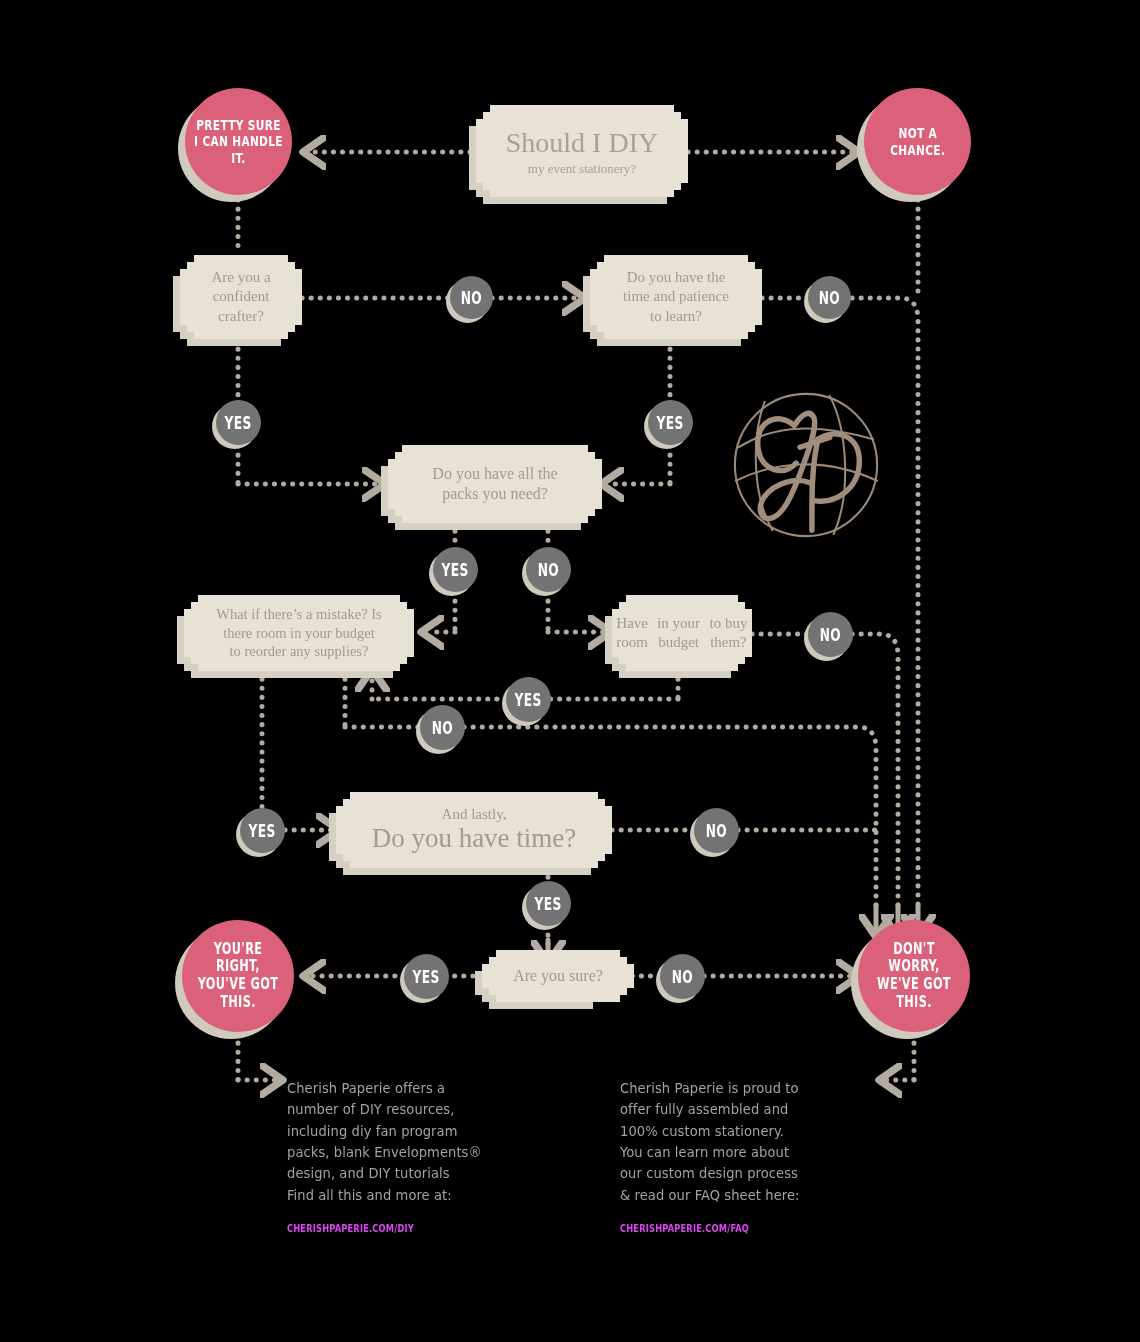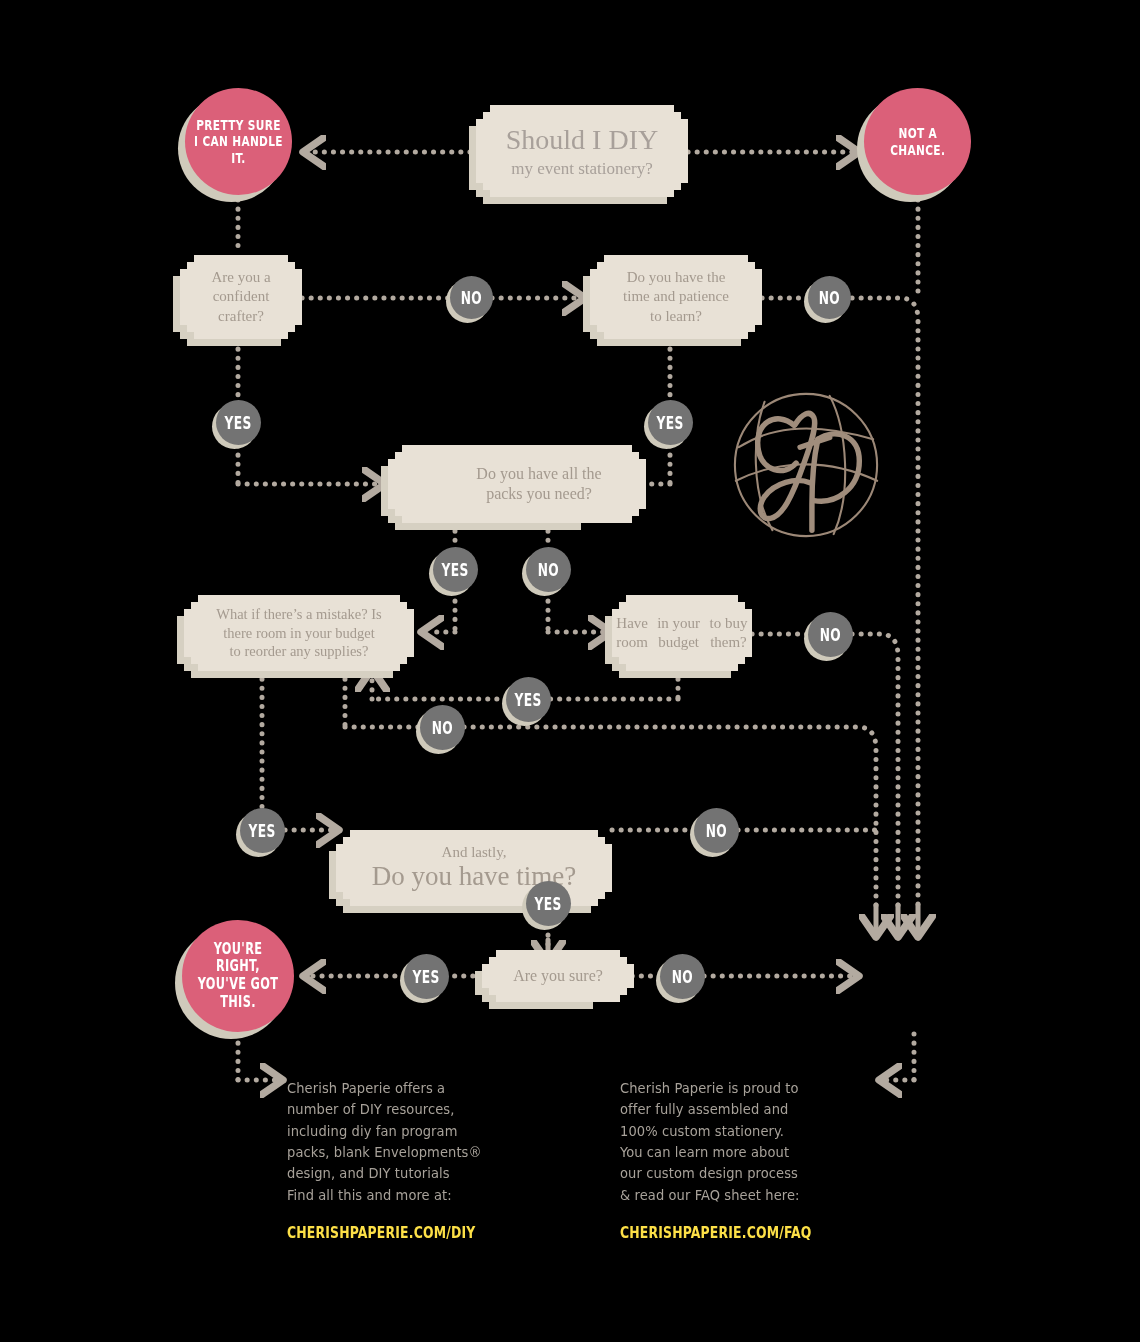--- a/index.html
+++ b/index.html
@@ -96,38 +96,38 @@
         calc(100% - 7px) calc(100% - 7px), calc(100% - 14px) calc(100% - 7px),
         calc(100% - 14px) 100%, 14px 100%,
         14px calc(100% - 7px), 7px calc(100% - 7px),
         7px calc(100% - 14px), 0 calc(100% - 14px),
         0 14px, 7px 14px, 7px 7px, 14px 7px);
   }
 
   
   .q-text{font-family:"Liberation Serif", serif;}
   .title-big{font-size:28px;color:#a8a09a;}
-  .title-sub{font-size:17px;color:#a8a09a;}
+  .title-sub{font-size:13px;color:#a8a09a;}
 
   
   #monogram{position:absolute;left:727px;top:386px;width:158px;height:158px;}
 
   
   .blurb{
     position:absolute;
     font-family:"DejaVu Sans Condensed","Liberation Sans Narrow","Liberation Sans",sans-serif;
     color:#a8a29a;
     font-size:14.5px;
     line-height:1.47;
     letter-spacing:.1px;
   }
   .blurb p{margin:0;}
   .blurb .url{
     display:block;margin-top:16px;
-    color:#fde047;font-weight:bold;font-size:15px;
+    color:#d946ef;font-weight:bold;font-size:10px;
     letter-spacing:.2px;
     text-decoration:none;
   }
   .blurb .url span{display:inline-block;transform:scaleX(.92);transform-origin:left;}
 </style>
 </head>
 <body>
 
 <div id="stage">
 
@@ -262,21 +262,21 @@
 
   <div class="chip node" style="left:216px;top:400px;width:45px;height:45px;font-size:17px;">
     <span>YES</span>
   </div>
   <div class="chip node" style="left:648px;top:400px;width:45px;height:45px;font-size:17px;">
     <span>YES</span>
   </div>
 
   <div class="plaque-wrap node" style="left:388px;top:445px;width:214px;height:78px;">
     <div class="plaque-shadow-box" style="width:214px;height:78px;"></div>
-    <div class="plaque q-text" style="position:relative;width:214px;height:78px;flex-direction:column;font-size:16px;padding-left:44px;">
+    <div class="plaque q-text" style="position:relative;width:214px;height:78px;flex-direction:column;font-size:16px;">
       <div>Do you have all the</div>
       <div>packs you need?</div>
     </div>
   </div>
 
   <div class="chip node" style="left:433px;top:547px;width:45px;height:45px;font-size:17px;">
     <span>YES</span>
   </div>
   <div class="chip node" style="left:526px;top:547px;width:45px;height:45px;font-size:17px;">
     <span>NO</span>
@@ -326,21 +326,21 @@
   <div class="chip node" style="left:506px;top:677px;width:45px;height:45px;font-size:17px;">
     <span>YES</span>
   </div>
   <div class="chip node" style="left:420px;top:705px;width:45px;height:45px;font-size:17px;">
     <span>NO</span>
   </div>
   <div class="chip node" style="left:240px;top:808px;width:45px;height:45px;font-size:17px;">
     <span>YES</span>
   </div>
 
-  <div class="plaque-wrap node" style="left:336px;top:792px;width:320px;height:76px;margin-top:38px;">
+  <div class="plaque-wrap node" style="left:336px;top:792px;width:320px;height:76px;">
     <div class="plaque-shadow-box" style="width:276px;height:76px;"></div>
     <div class="plaque q-text" style="position:relative;width:276px;height:76px;flex-direction:column;">
       <div style="font-size:15px;line-height:1;margin-bottom:2px;">And lastly,</div>
       <div style="font-size:27px;line-height:1.05;">Do you have time?</div>
     </div>
   </div>
 
   <div class="chip node" style="left:694px;top:808px;width:45px;height:45px;font-size:17px;">
     <span>NO</span>
   </div>
@@ -360,20 +360,26 @@
     <span>NO</span>
   </div>
 
   <div class="endpoint node" style="left:182px;top:920px;width:112px;height:112px;font-size:15px;">
     <div>
       <span>YOU'RE RIGHT,</span>
       <span>YOU'VE GOT THIS.</span>
     </div>
   </div>
 
+  <div class="endpoint node" style="left:858px;top:920px;width:112px;height:112px;font-size:15px;">
+    <div>
+      <span>DON'T WORRY,</span>
+      <span>WE'VE GOT THIS.</span>
+    </div>
+  </div>
 
   <div class="blurb" style="left:287px;top:1078px;width:250px;text-align:left;">
     <p>Cherish Paperie offers a</p>
     <p>number of DIY resources,</p>
     <p>including diy fan program</p>
     <p>packs, blank Envelopments®</p>
     <p>design, and DIY tutorials</p>
     <p>Find all this and more at:</p>
     <a class="url" href="#">
       <span>CHERISHPAPERIE.COM/DIY</span>

